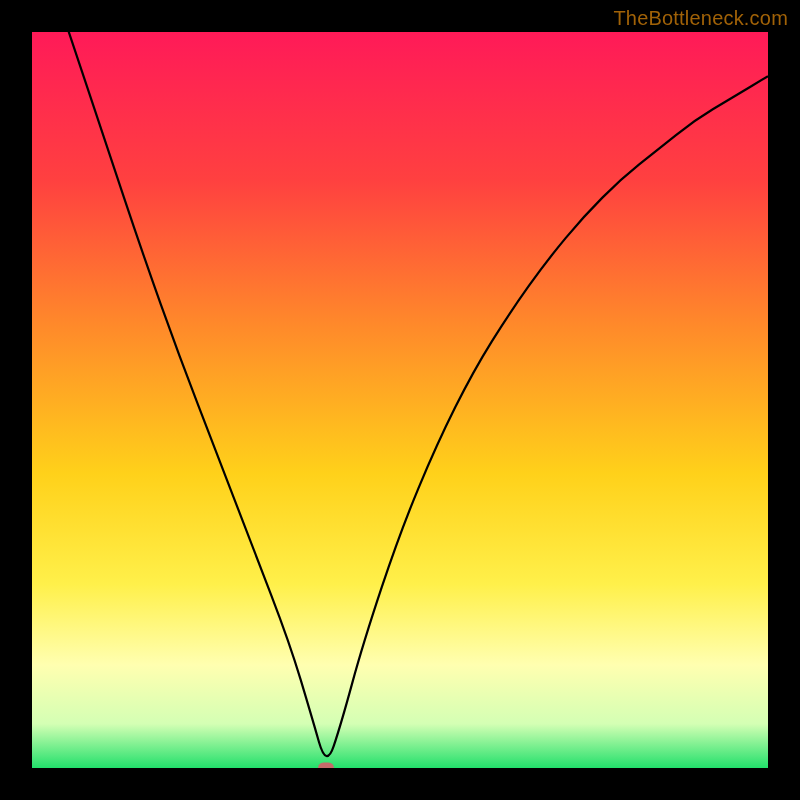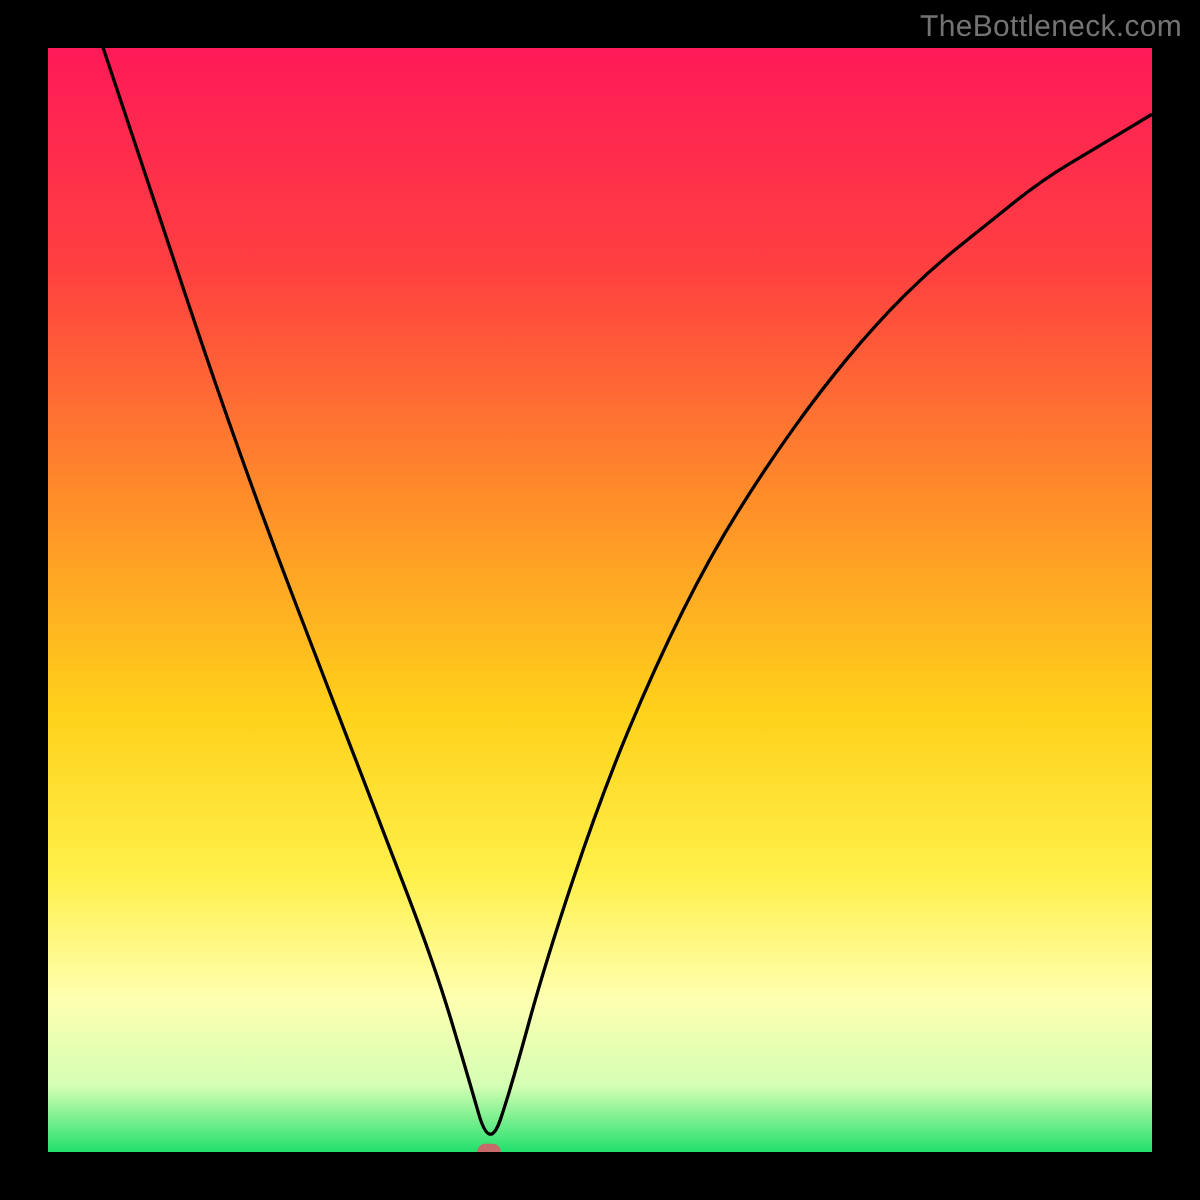--- a/index.html
+++ b/index.html
@@ -31,21 +31,21 @@
     position: absolute;
     width: 16px; height: 11px;
     border-radius: 6px;
     background: #c66a6a;
     transform: translate(-50%, -50%);
   }
   .watermark {
     position: absolute;
     right: 12px;
     top: 6px;
-    color: #737373;
+    color: #a16207;
     font: 500 20px/1.2 Arial, Helvetica, sans-serif;
     letter-spacing: 0.2px;
     user-select: none;
   }
   svg.curve { position: absolute; left: 0; top: 0; width: 736px; height: 736px; }
   svg.curve path { fill: none; stroke: #000; stroke-width: 2.2; }
 </style>
 </head>
 <body>
 

